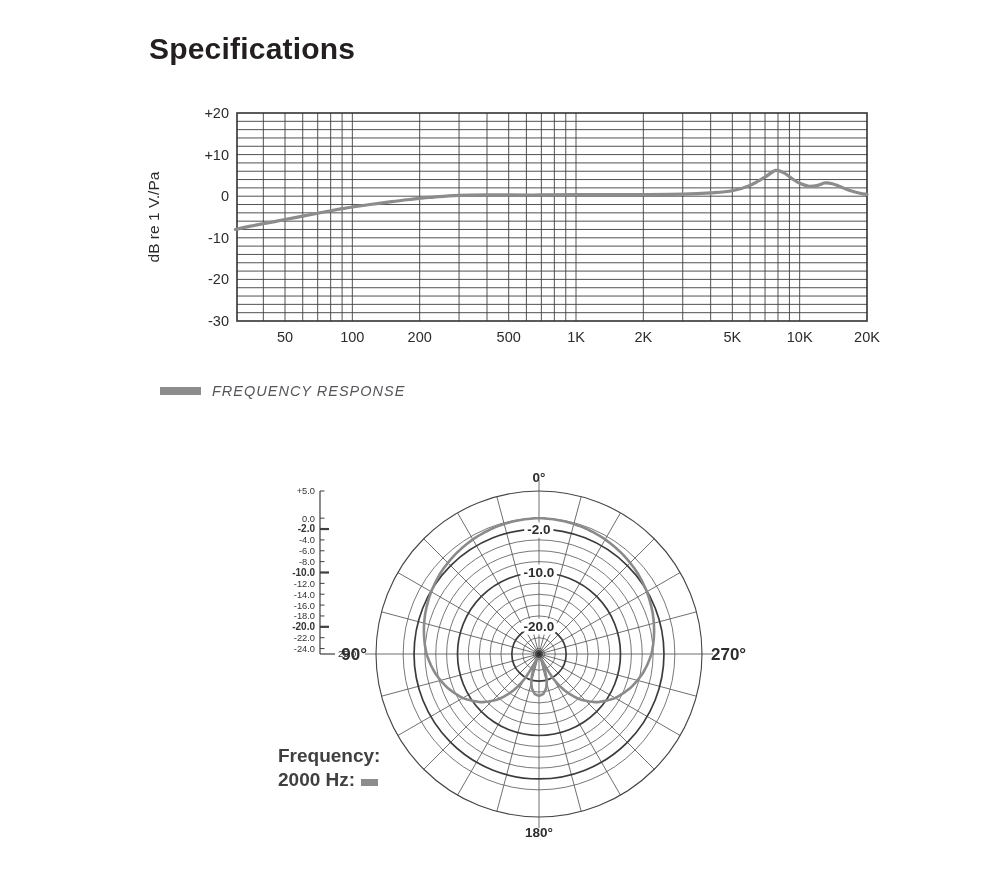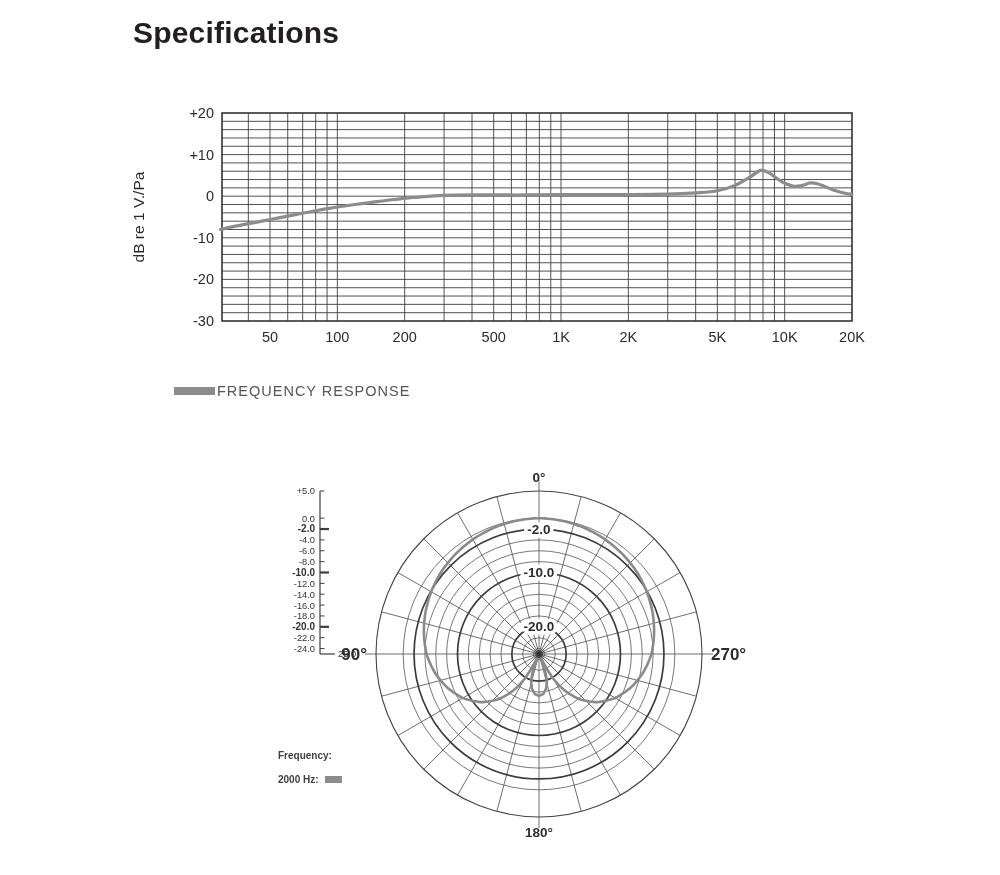--- a/index.html
+++ b/index.html
@@ -2,32 +2,32 @@
 <html><head>
 <meta charset="utf-8">
 <style>
   html,body{margin:0;padding:0;}
   body{
     width:1000px;height:875px;position:relative;background:#ffffff;
     font-family:"Liberation Sans","DejaVu Sans",sans-serif;
     overflow:hidden;color:#231f20;
   }
   .page-title{
-    position:absolute;left:133px;top:16px;margin:0;
+    position:absolute;left:133px;top:16px;margin:16px;
     font-size:30px;font-weight:700;letter-spacing:.2px;color:#231f20;
   }
-  #fr-wrap{position:absolute;left:120px;top:95px;width:770px;height:270px;}
+  #fr-wrap{position:absolute;left:135px;top:95px;width:770px;height:270px;}
   #fr-legend{
-    position:absolute;left:174px;top:383px;display:flex;align-items:center;gap:2px;
+    position:absolute;left:160px;top:383px;display:flex;align-items:center;gap:11px;font-style:italic;
   }
   .swatch{display:inline-block;width:41px;height:8px;background:#8c8c8c;}
   #fr-legend .lbl{font-size:14.5px;letter-spacing:1px;color:#54565a;}
   #polar-wrap{position:absolute;left:255px;top:455px;width:520px;height:400px;}
   #polar-legend{
-    position:absolute;left:278px;top:744px;font-size:10px;color:#404040;
+    position:absolute;left:278px;top:744px;font-size:19px;color:#404040;
     font-weight:600;line-height:24px;
   }
   #polar-legend .swatch{width:17px;height:7px;margin-left:6px;}
   svg text{font-family:"Liberation Sans","DejaVu Sans",sans-serif;}
 </style>
 </head>
 <body>
 
 <h1 class="page-title">Specifications</h1>
 

